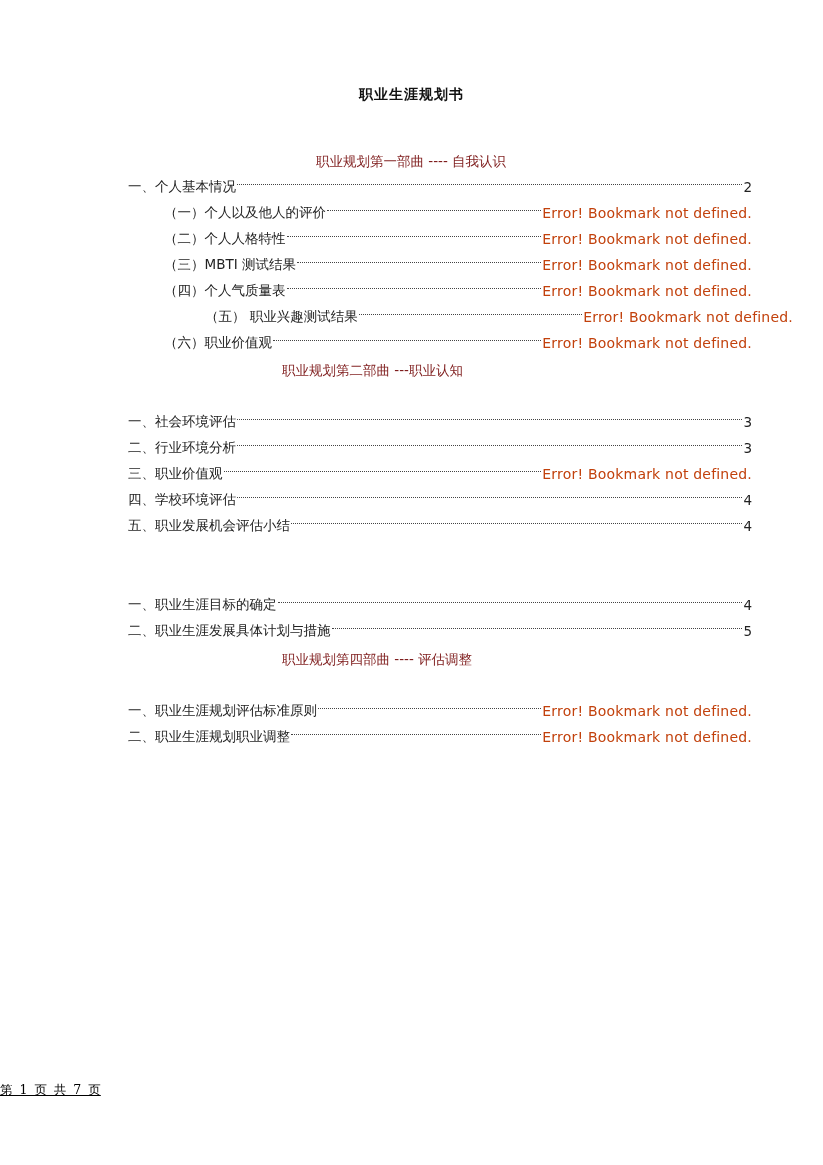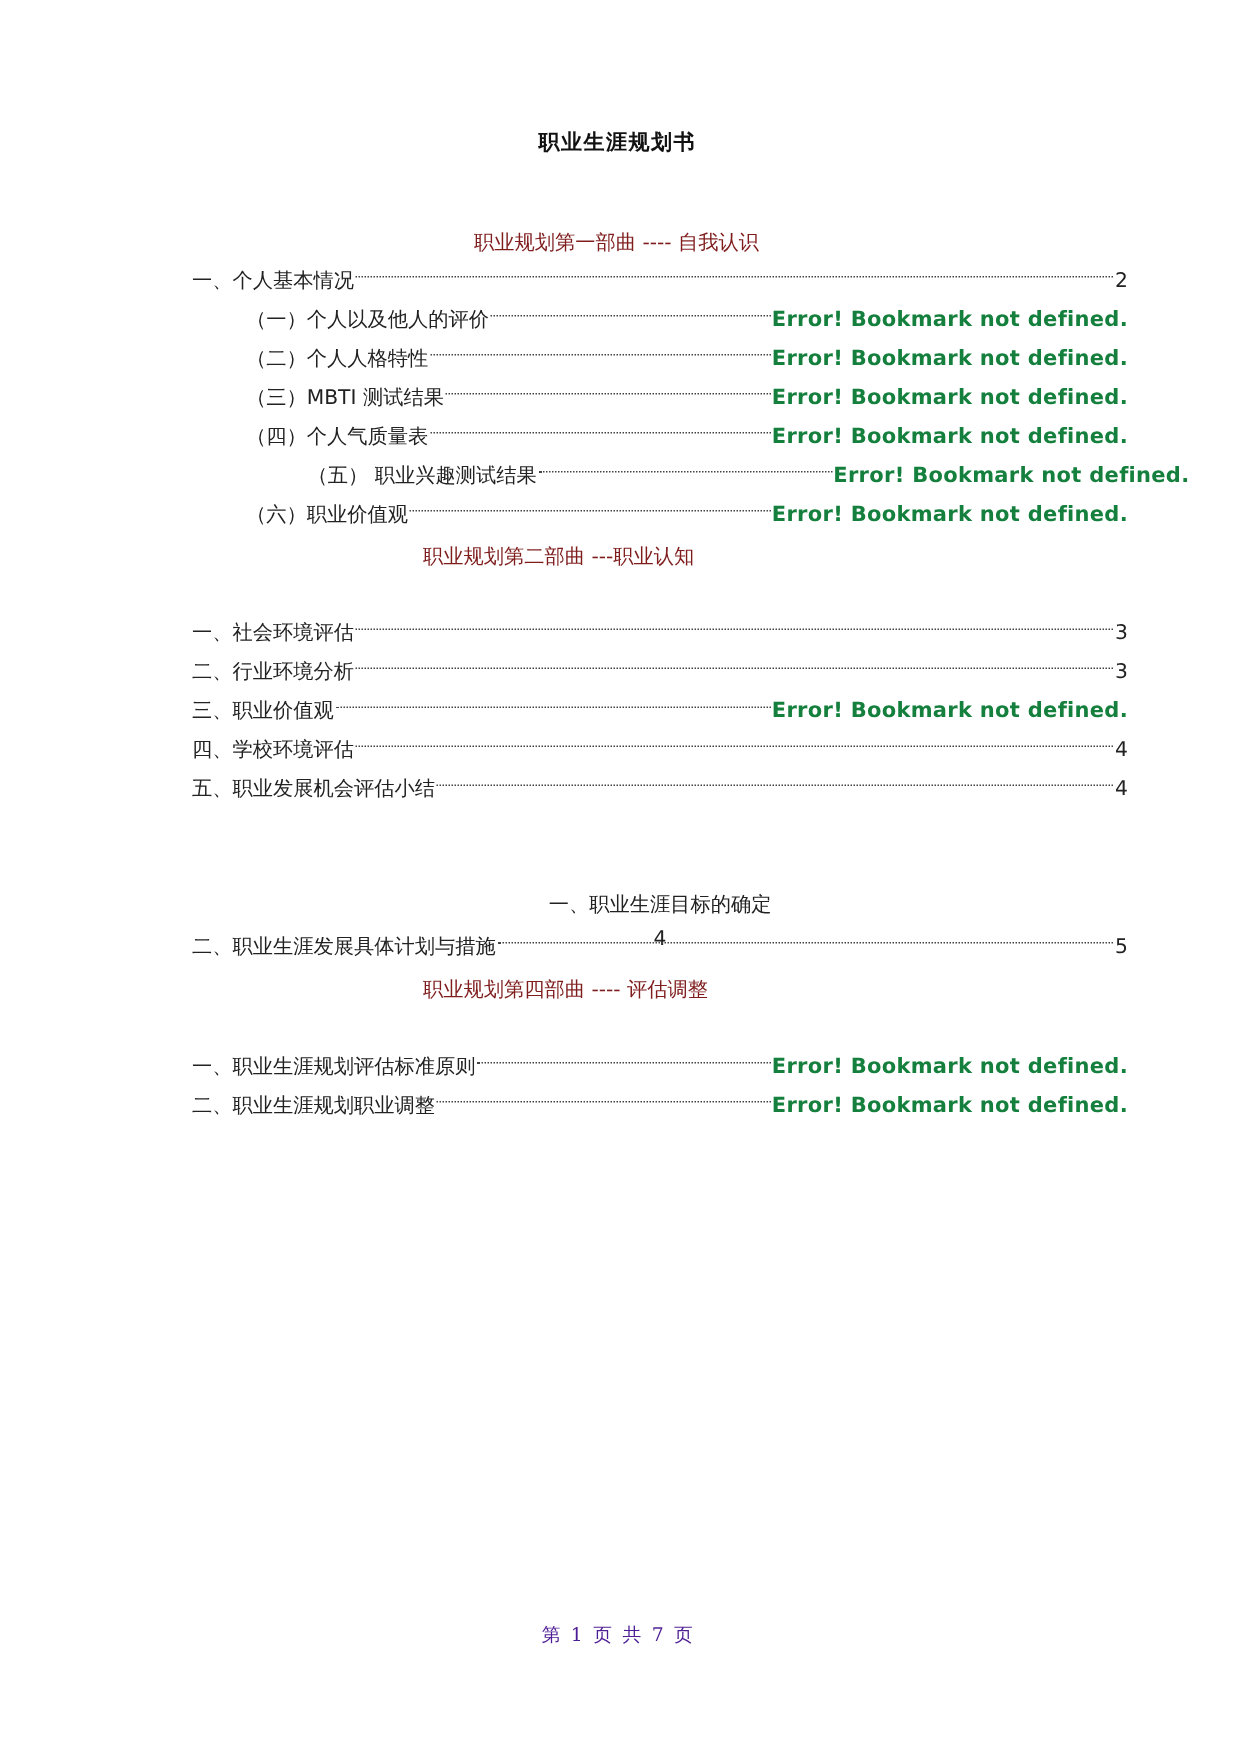--- a/index.html
+++ b/index.html
@@ -9,24 +9,24 @@
   .title { position: absolute; top: 86px; left: 0; width: 823px; text-align: center;
            font-size: 14px; font-weight: bold; letter-spacing: 1px; }
   .part-heading { position: absolute; font-size: 13.5px; color: #7f1d1d; white-space: nowrap; }
   .toc-row { position: absolute; left: 128px; width: 624px; height: 22px;
              display: flex; align-items: center; font-size: 13.5px; color: #222; }
   .toc-row.sub { left: 164px; width: 588px; }
   .toc-label { white-space: nowrap; flex: 0 0 auto; }
   .toc-leader { flex: 1 1 auto; overflow: hidden; white-space: nowrap; margin: 0 1px;
                 border-bottom: 1.5px dotted #444; height: 0; margin-bottom: 5px; }
   .toc-page { flex: 0 0 auto; white-space: nowrap; }
-  .toc-page.err { font-weight: bold; font-size: 14px; color: #15803d; letter-spacing: 0.2px; }
-  .footer { position: absolute; top: 1082px; left: 0; width: 823px; text-align: center;
+  .toc-page.err { font-weight: normal; font-size: 14px; color: #c2410c; letter-spacing: 0.2px; }
+  .footer { position: absolute; top: 1082px; left: 0; width: 823px; text-align: left;
             font-family: "DejaVu Serif", "Liberation Serif", serif; font-size: 12.5px;
-            word-spacing: 3px; color: #4c1d95; }
+            word-spacing: 3px; color: #000000; text-decoration: underline; }
 </style>
 </head>
 <body>
 
 <div class="page">
 
   <div class="title">职业生涯规划书</div>
 
   <div class="part-heading" style="top:153px; left:316px;">职业规划第一部曲 ---- 自我认识</div>
 
@@ -88,21 +88,21 @@
     <span class="toc-leader"></span>
     <span class="toc-page">4</span>
   </div>
   <div class="toc-row" style="top:515px;">
     <span class="toc-label">五、职业发展机会评估小结</span>
     <span class="toc-leader"></span>
     <span class="toc-page">4</span>
   </div>
 
 
-  <div class="toc-row" style="top:594px;flex-direction:column;">
+  <div class="toc-row" style="top:594px;">
     <span class="toc-label">一、职业生涯目标的确定</span>
     <span class="toc-leader"></span>
     <span class="toc-page">4</span>
   </div>
   <div class="toc-row" style="top:620px;">
     <span class="toc-label">二、职业生涯发展具体计划与措施</span>
     <span class="toc-leader"></span>
     <span class="toc-page">5</span>
   </div>
 

